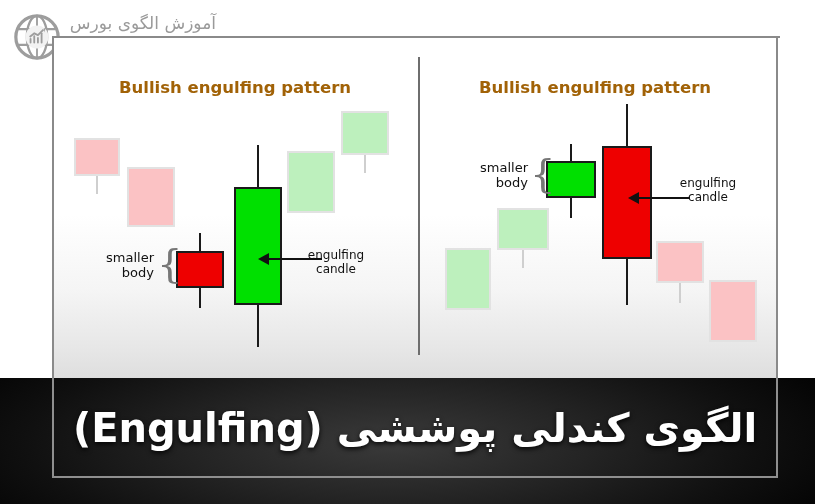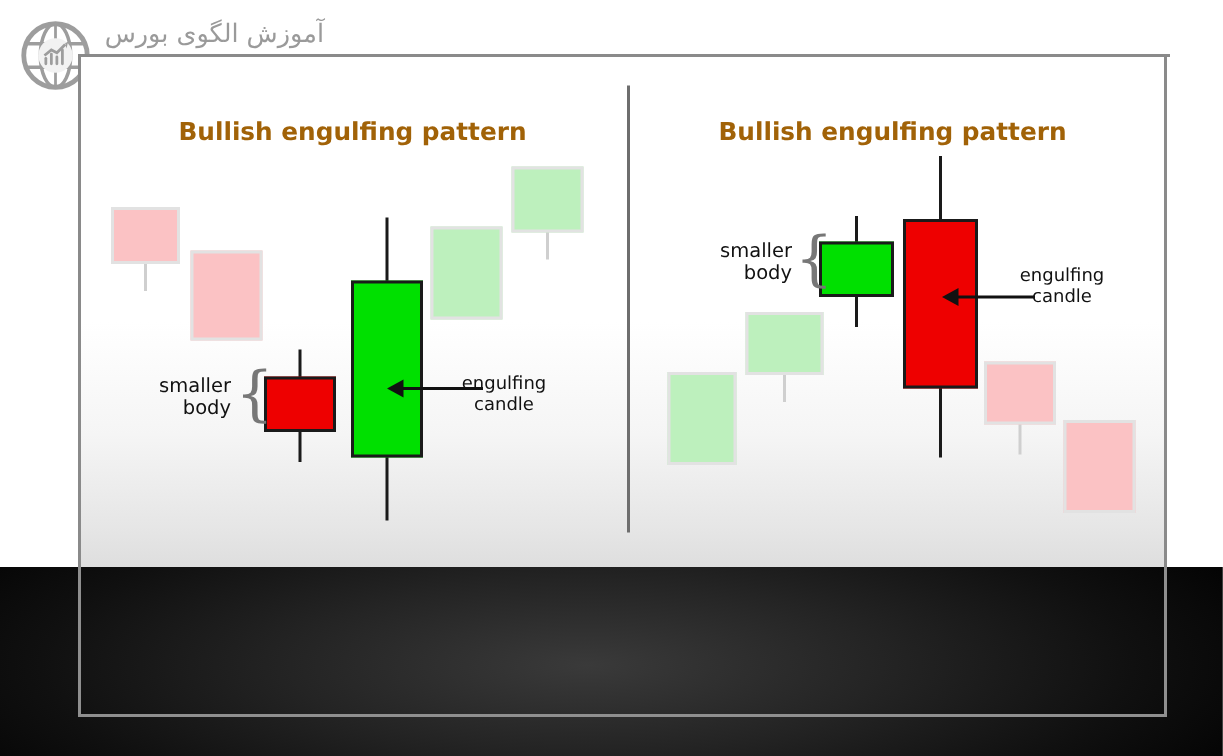--- a/index.html
+++ b/index.html
@@ -185,15 +185,16 @@
   <div class="brace" style="left:530px;top:153px;">{</div>
 
   <div class="ann eng-label" style="left:660px;top:176px;width:96px;">
     <div>engulfing</div>
     <div>candle</div>
   </div>
   <div class="arrow-line" style="left:638px;top:197px;width:52px;"></div>
   <div class="arrow-head" style="left:628px;top:192px;"></div>
 
   <div class="banner"></div>
+  <div class="banner-title">الگوی کندلی پوششی (Engulfing)</div>
   <div class="banner-frame"></div>
 
 </div>
 
 </body></html>

